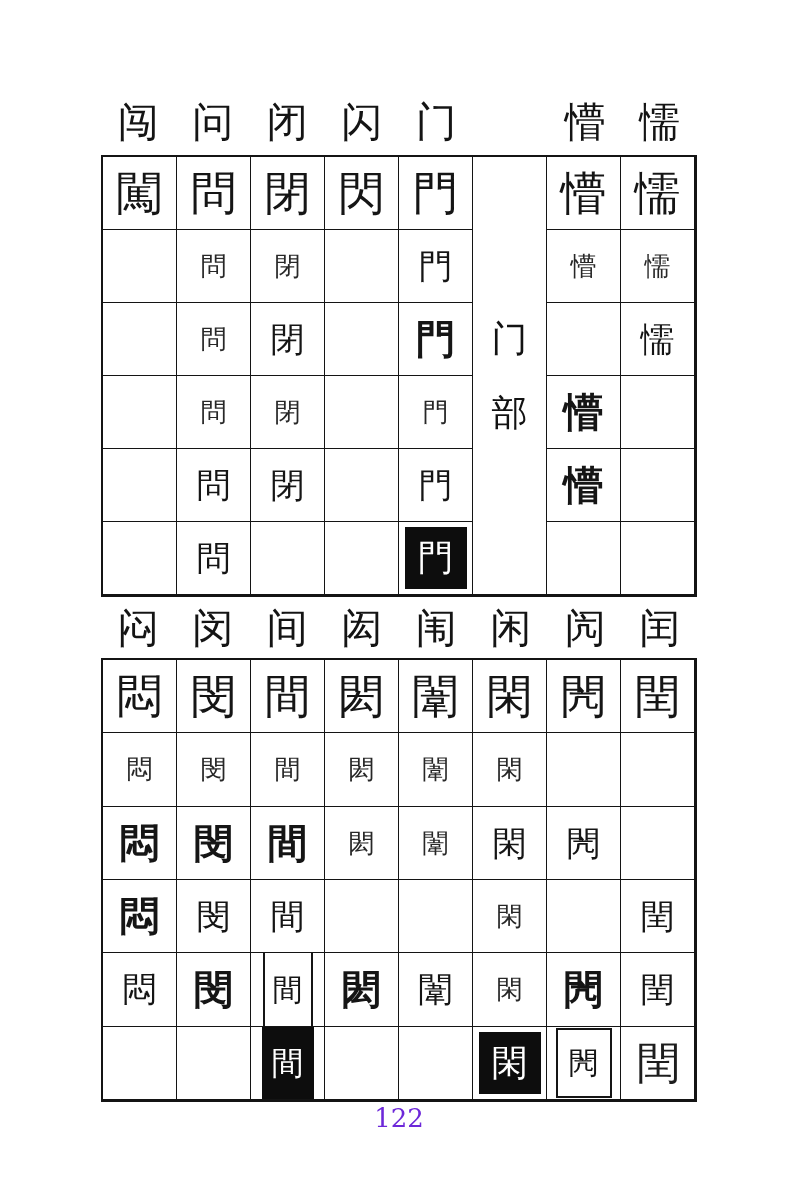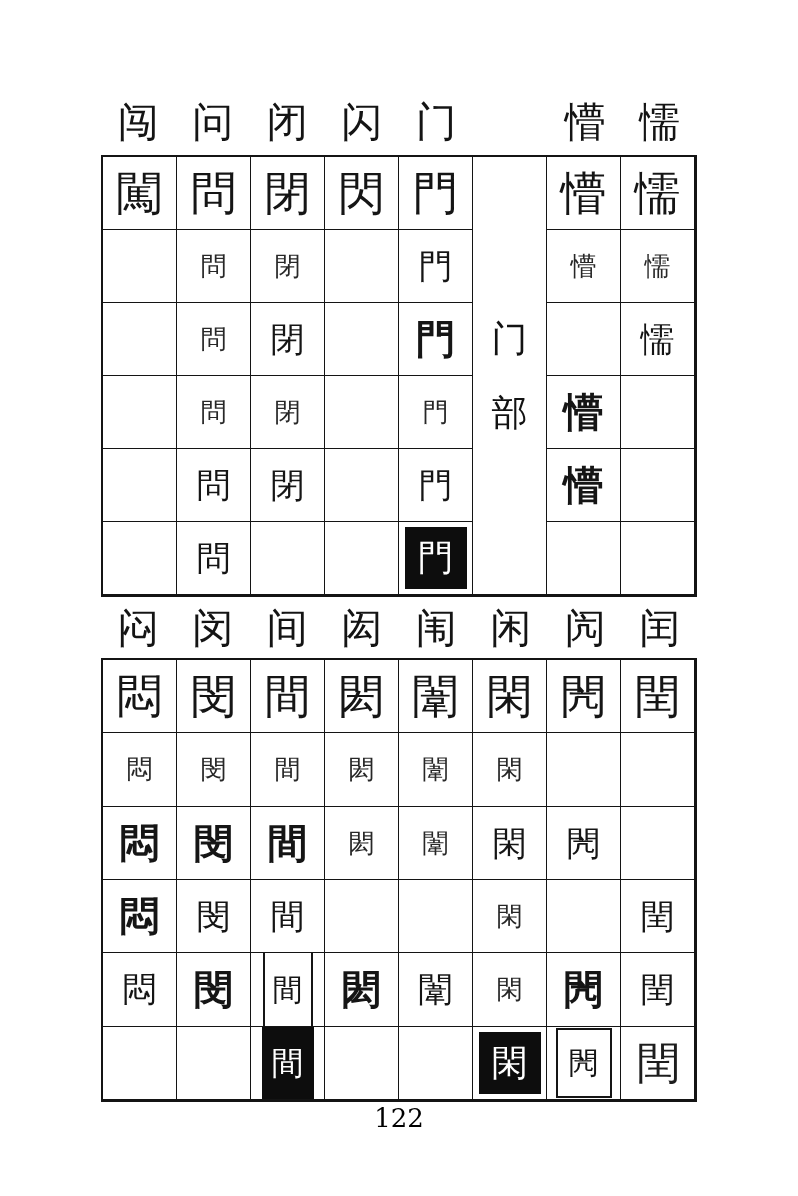--- a/index.html
+++ b/index.html
@@ -70,21 +70,21 @@
   }
   .s-stampOsq{
     box-sizing:border-box;border:2.5px solid #151515;
     width:56px;height:70px;font-size:30px;
     display:flex;align-items:center;justify-content:center;
   }
   .s-stampOd{font-size:44px;color:#1d1d1d;letter-spacing:-2px;}
 
   .page-number{
     position:absolute;top:1103px;left:0;width:798px;
-    text-align:center;font-size:26px;color:#000000;
+    text-align:center;font-size:26px;color:#6d28d9;
     font-family:"DejaVu Serif","Liberation Serif",serif;
   }
 </style>
 </head>
 <body>
 
 <div class="page">
 
   <div class="hdr-row" id="hdr1">
       <div class="hcell">闯</div>

